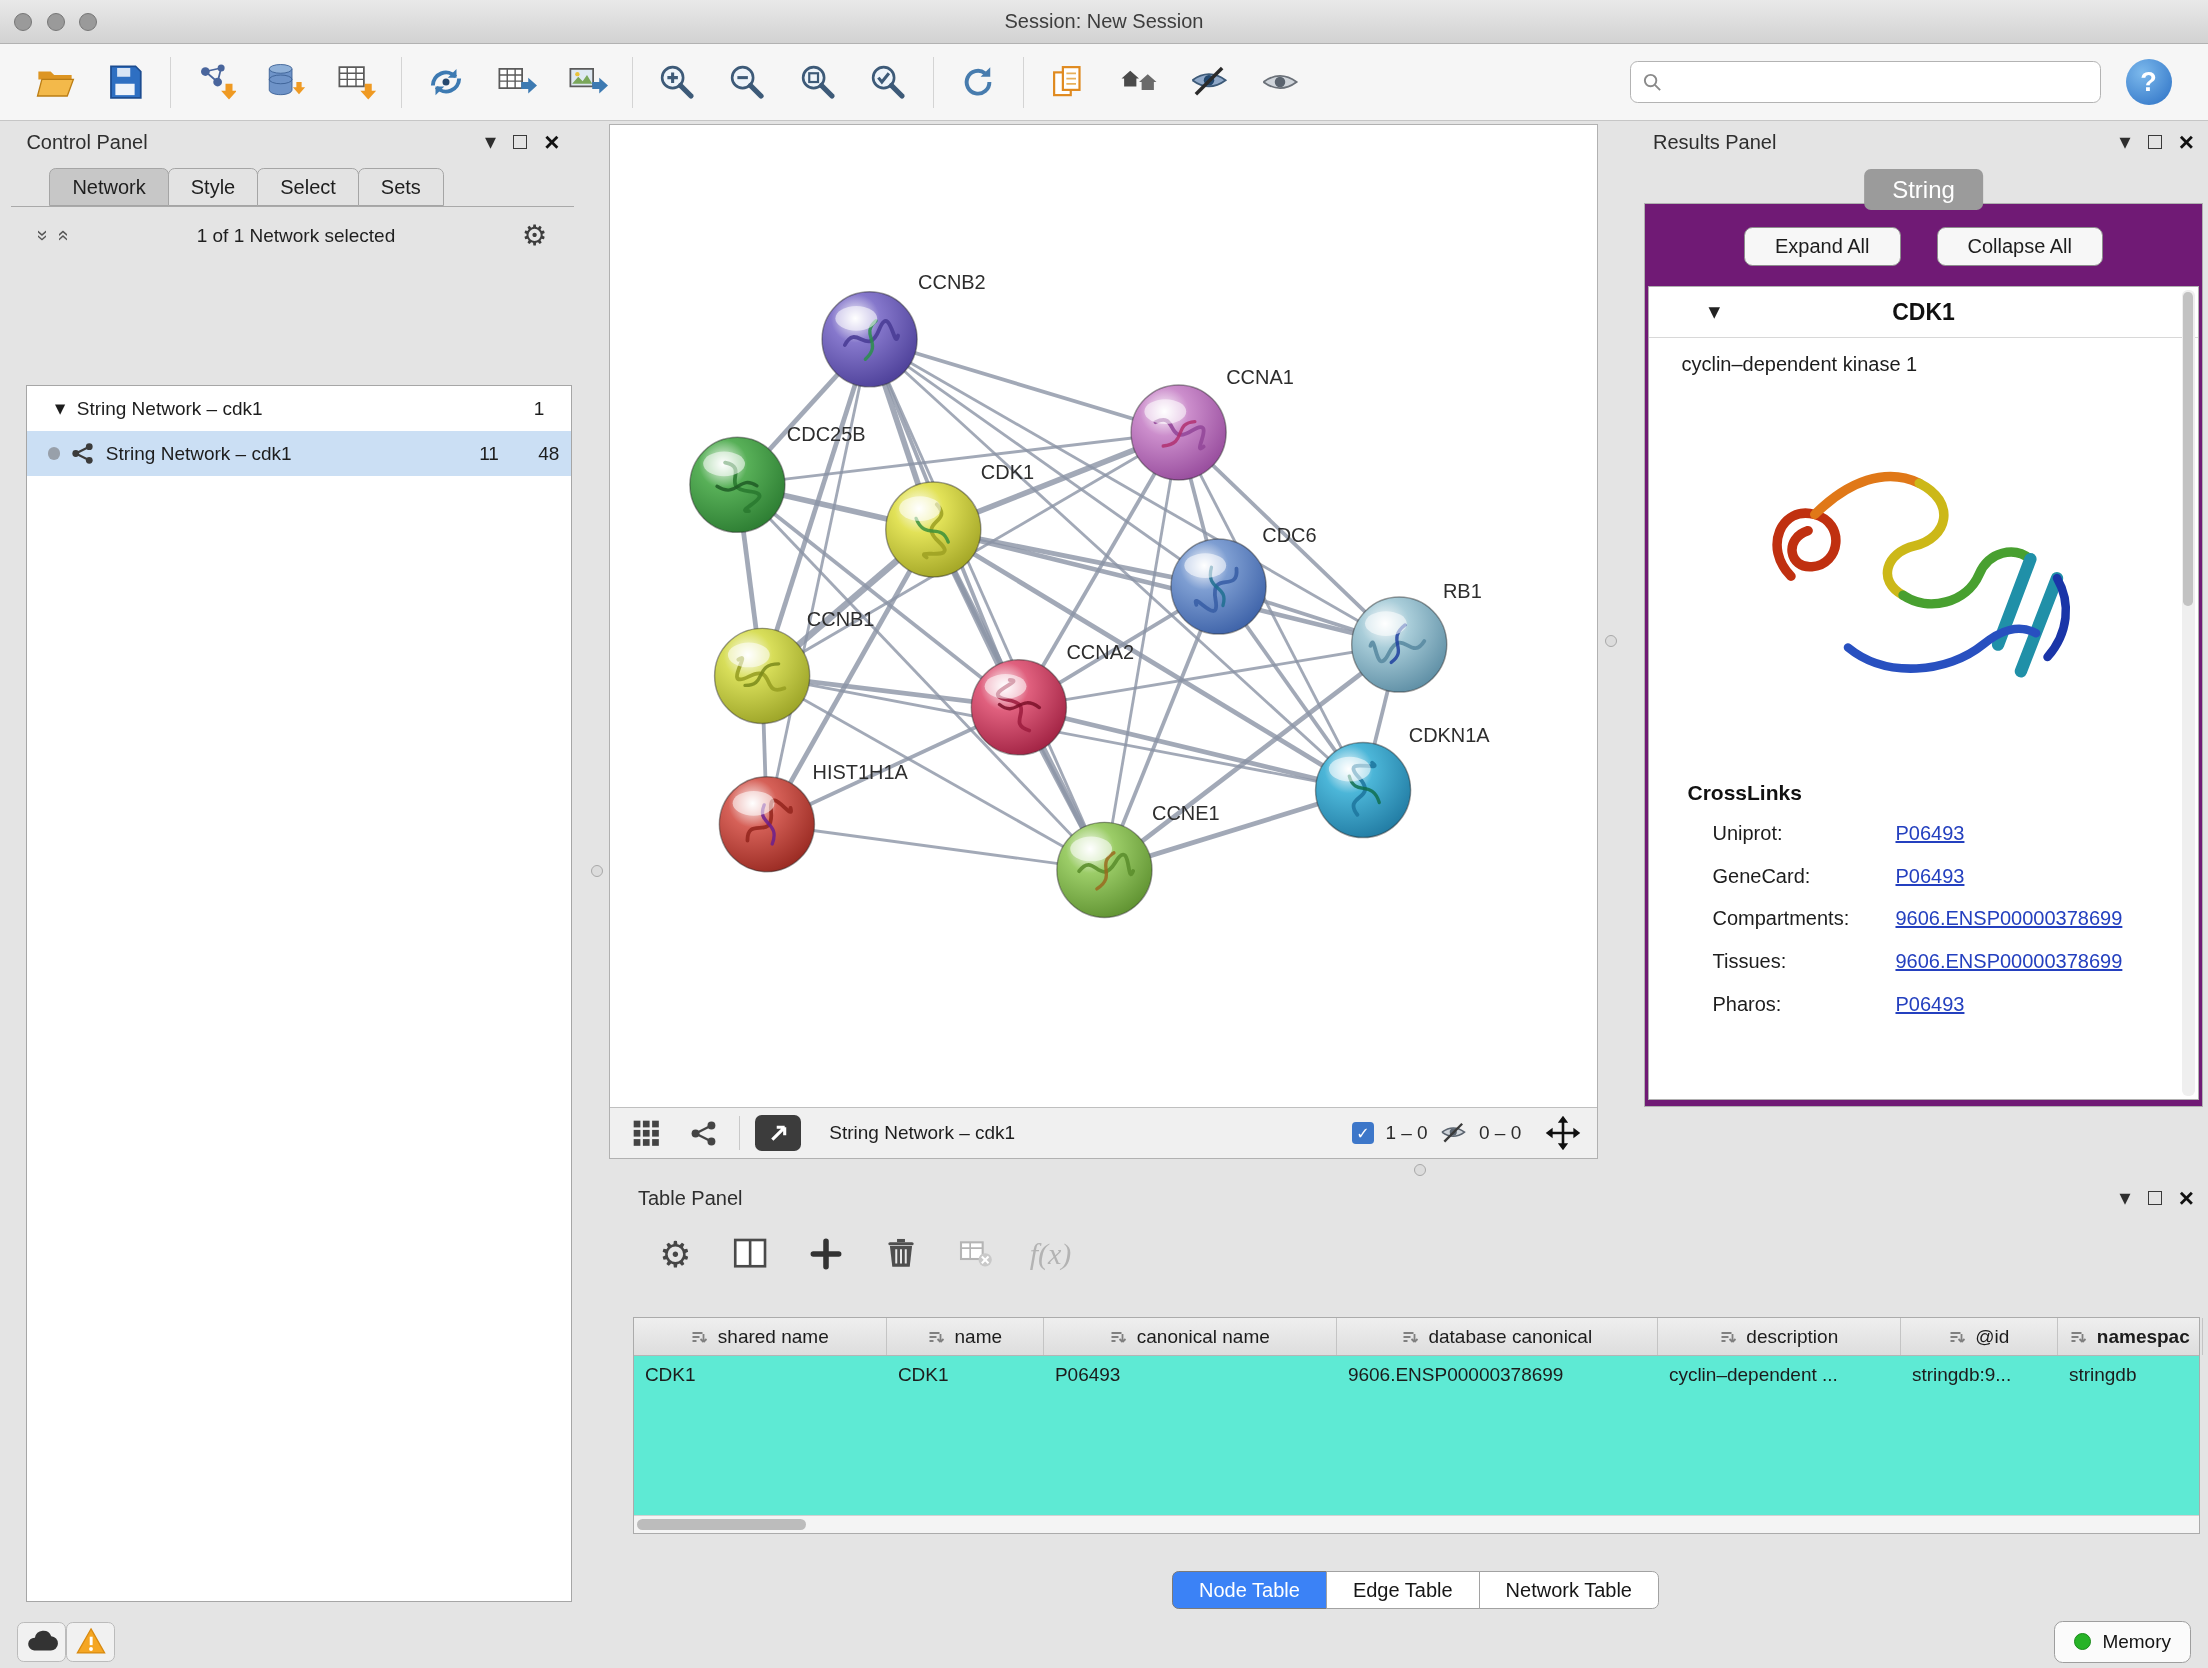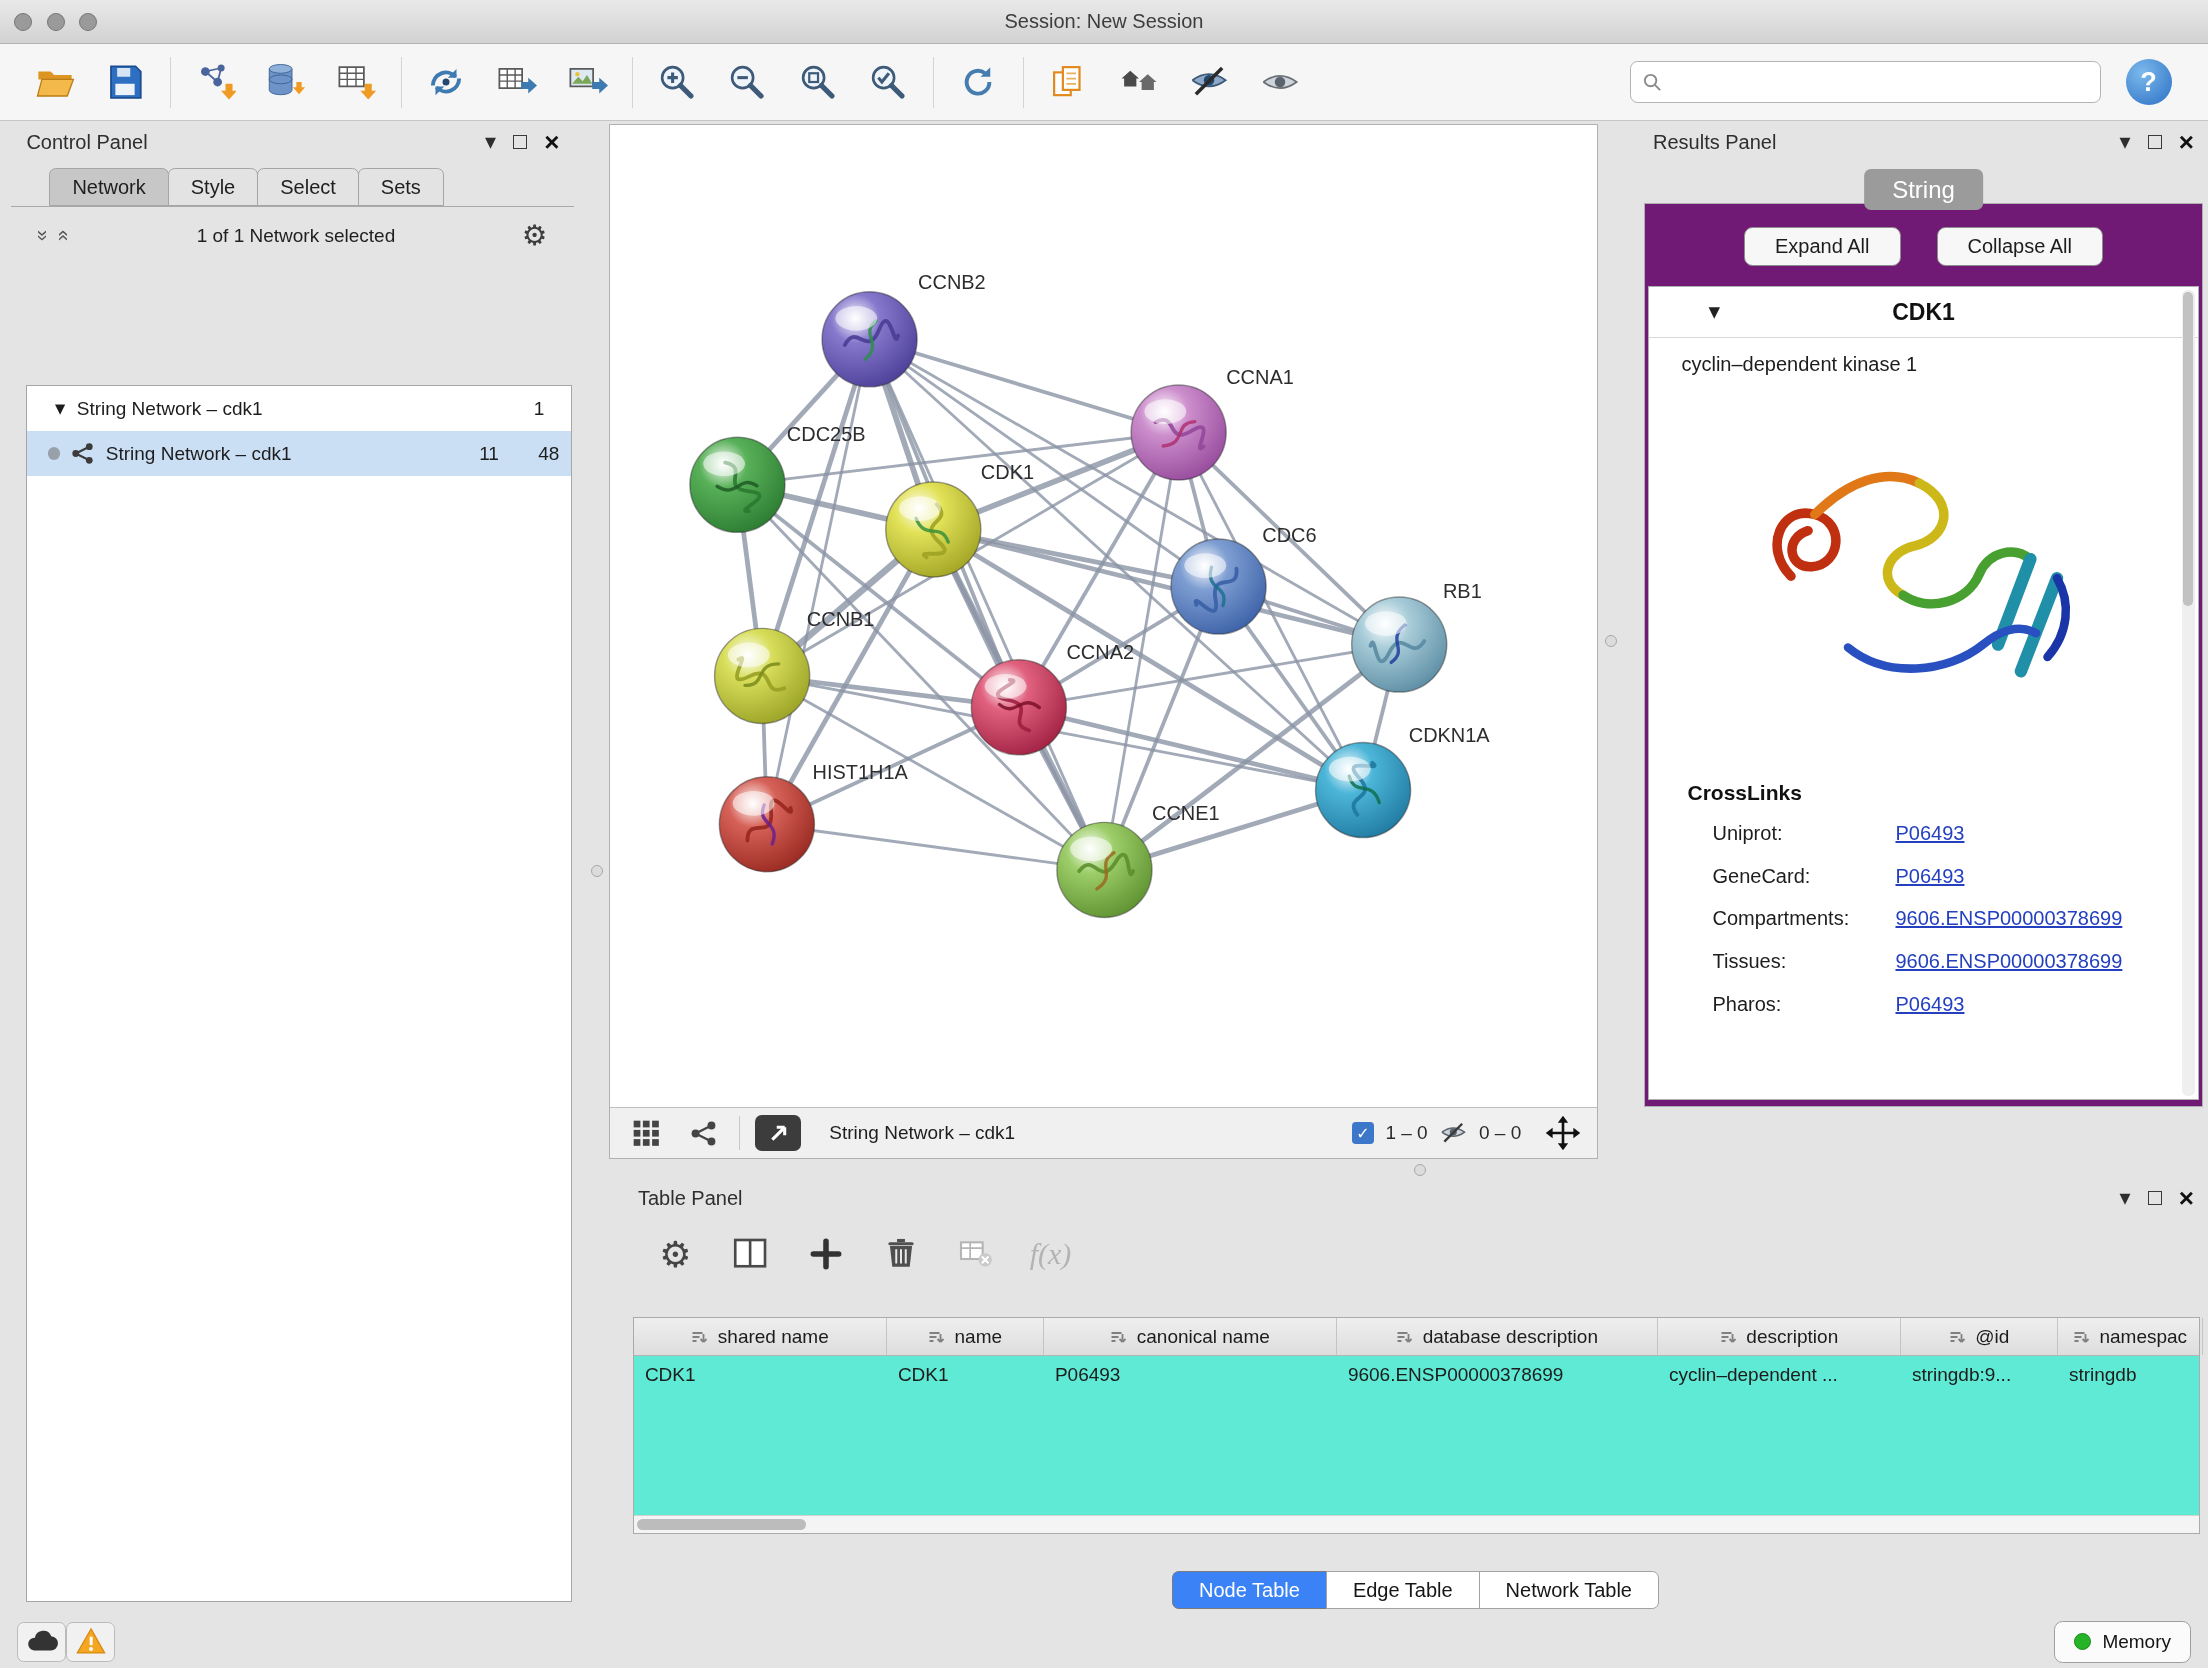--- a/index.html
+++ b/index.html
@@ -653,37 +653,37 @@
             <path d="M2 4h10M2 8h7M2 12h4" stroke="#808080" stroke-width="2" fill="none"></path>
             <path d="M13 5v8m0 0l-3-3m3 3l3-3" stroke="#808080" stroke-width="1.8" fill="none"></path>
           </svg>
           <span>canonical name</span>
         </div>
         <div class="th" style="width: 321px;">
           <svg class="colic" viewBox="0 0 18 16">
             <path d="M2 4h10M2 8h7M2 12h4" stroke="#808080" stroke-width="2" fill="none"></path>
             <path d="M13 5v8m0 0l-3-3m3 3l3-3" stroke="#808080" stroke-width="1.8" fill="none"></path>
           </svg>
-          <span>database description</span>
+          <span>database canonical</span>
         </div>
         <div class="th" style="width: 243px;">
           <svg class="colic" viewBox="0 0 18 16">
             <path d="M2 4h10M2 8h7M2 12h4" stroke="#808080" stroke-width="2" fill="none"></path>
             <path d="M13 5v8m0 0l-3-3m3 3l3-3" stroke="#808080" stroke-width="1.8" fill="none"></path>
           </svg>
           <span>description</span>
         </div>
         <div class="th" style="width: 157px;">
           <svg class="colic" viewBox="0 0 18 16">
             <path d="M2 4h10M2 8h7M2 12h4" stroke="#808080" stroke-width="2" fill="none"></path>
             <path d="M13 5v8m0 0l-3-3m3 3l3-3" stroke="#808080" stroke-width="1.8" fill="none"></path>
           </svg>
           <span>@id</span>
         </div>
-        <div class="th" style="width: 145px;">
+        <div class="th" style="width: 145px; font-weight: bold;">
           <svg class="colic" viewBox="0 0 18 16">
             <path d="M2 4h10M2 8h7M2 12h4" stroke="#808080" stroke-width="2" fill="none"></path>
             <path d="M13 5v8m0 0l-3-3m3 3l3-3" stroke="#808080" stroke-width="1.8" fill="none"></path>
           </svg>
           <span>namespac</span>
         </div>
       </div>
     <div id="tbl-body">
         <div class="tr">
           <div class="td" style="width: 253px;">CDK1</div>

